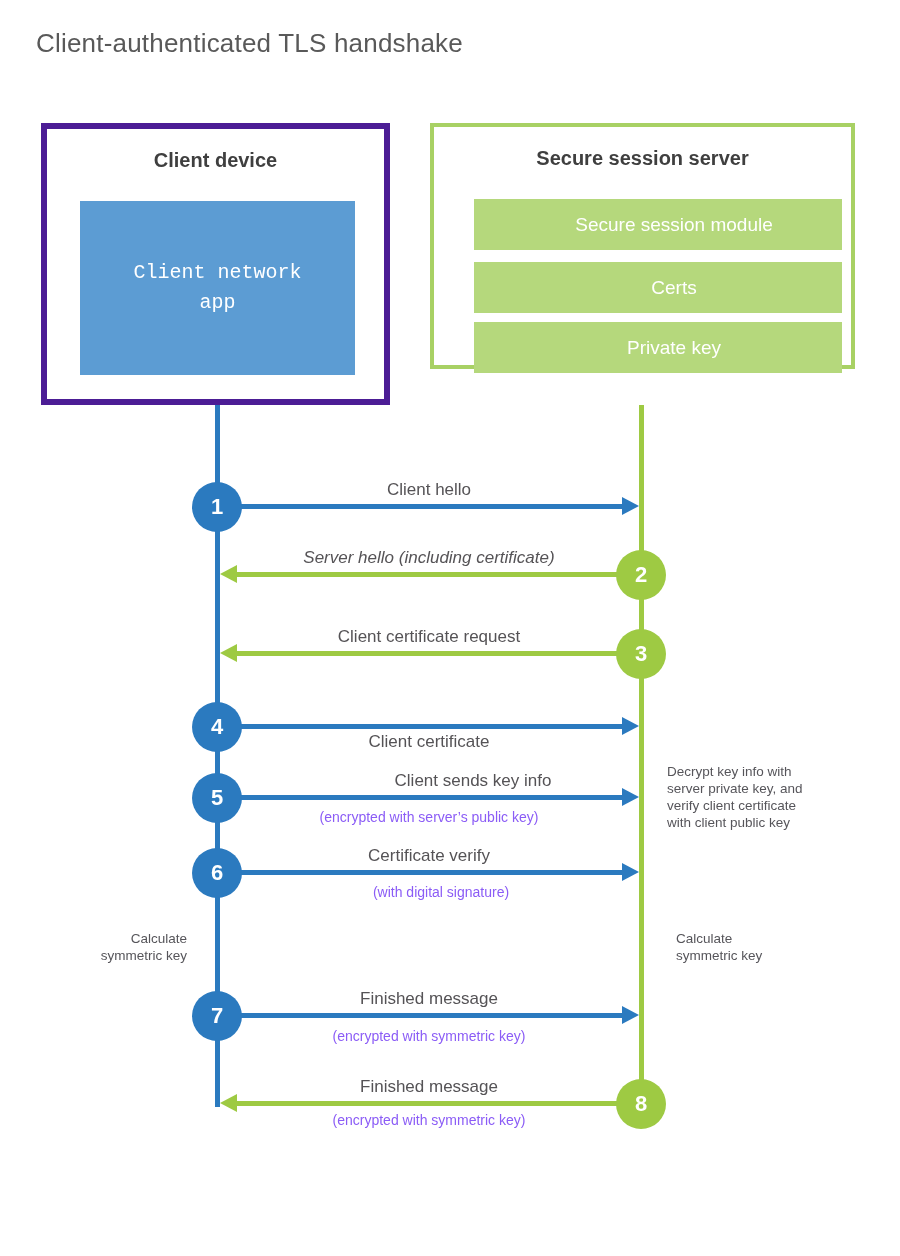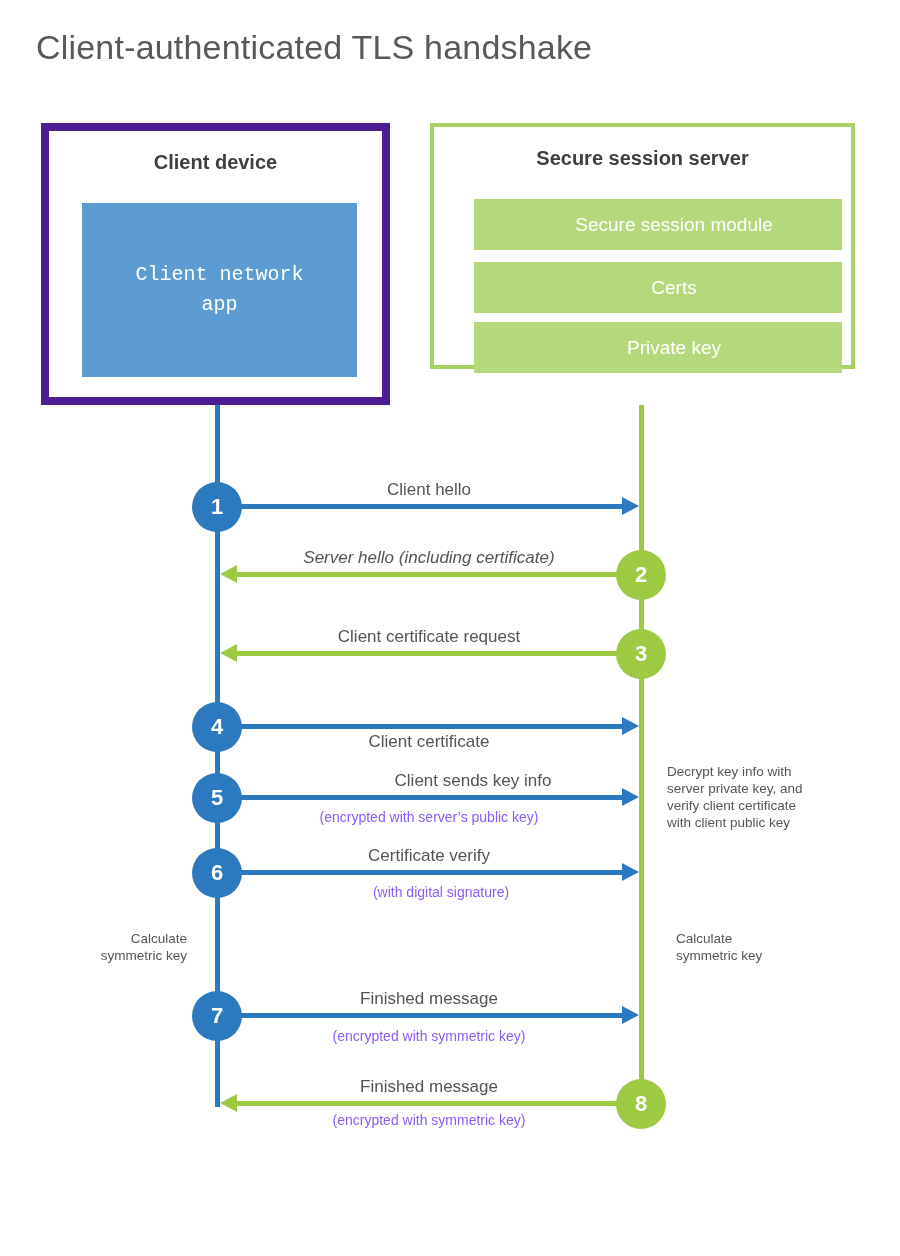--- a/index.html
+++ b/index.html
@@ -1,25 +1,25 @@
 <!DOCTYPE html>
 <html><head>
 <meta charset="utf-8">
 <style>
   html,body{margin:0;padding:0;background:#fff;}
   .canvas{
     position:relative;width:900px;height:1256px;background:#ffffff;overflow:hidden;
     font-family:"Liberation Sans","DejaVu Sans",sans-serif;
   }
   .page-title{
-    position:absolute;left:36px;top:28px;font-size:34px;font-weight:400;
+    position:absolute;left:36px;top:28px;font-size:26px;font-weight:400;
     color:#595959;letter-spacing:0.2px;
   }
   .actor-box{position:absolute;background:#fff;box-sizing:border-box;}
-  .actor-box.blue{border:8px solid #4c1d95;}
+  .actor-box.blue{border:6px solid #4c1d95;}
   .actor-box.green{border:4px solid #a8d164;}
   .actor-title{
     position:absolute;left:0;right:0;top:20px;text-align:center;
     font-size:20px;font-weight:700;color:#3f3f3f;
   }
   .app-box{
     position:absolute;background:#5c9cd3;color:#fff;font-size:20px;
     display:flex;align-items:center;justify-content:center;text-align:center;
     white-space:pre-line;line-height:1.5;font-family:Liberation Mono, monospace;
   }

